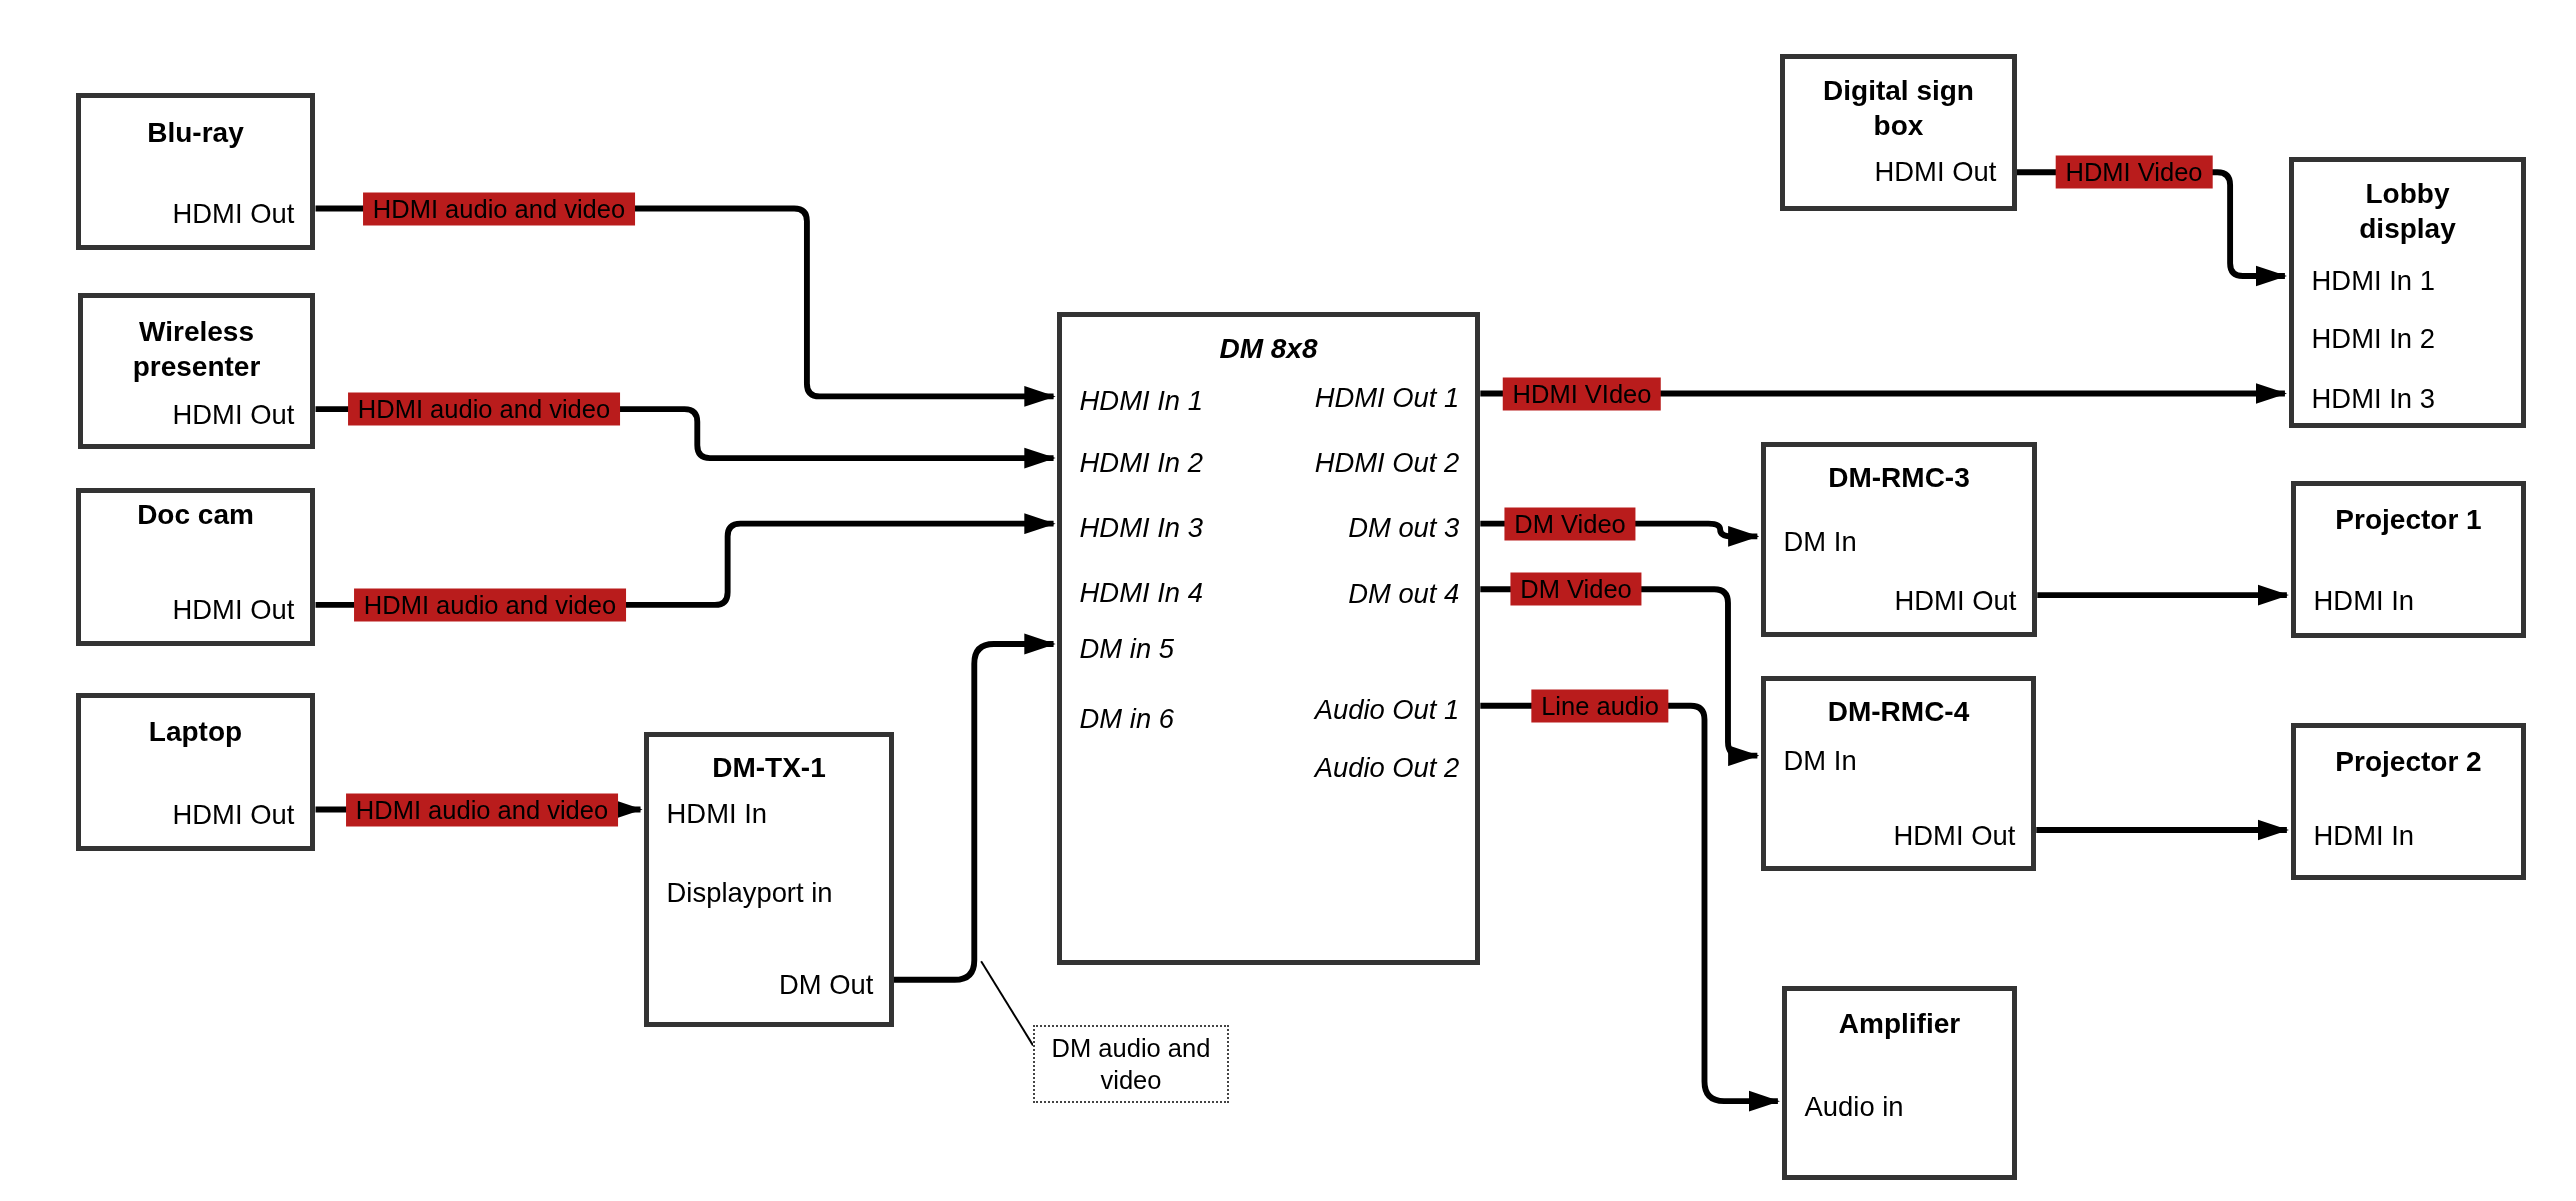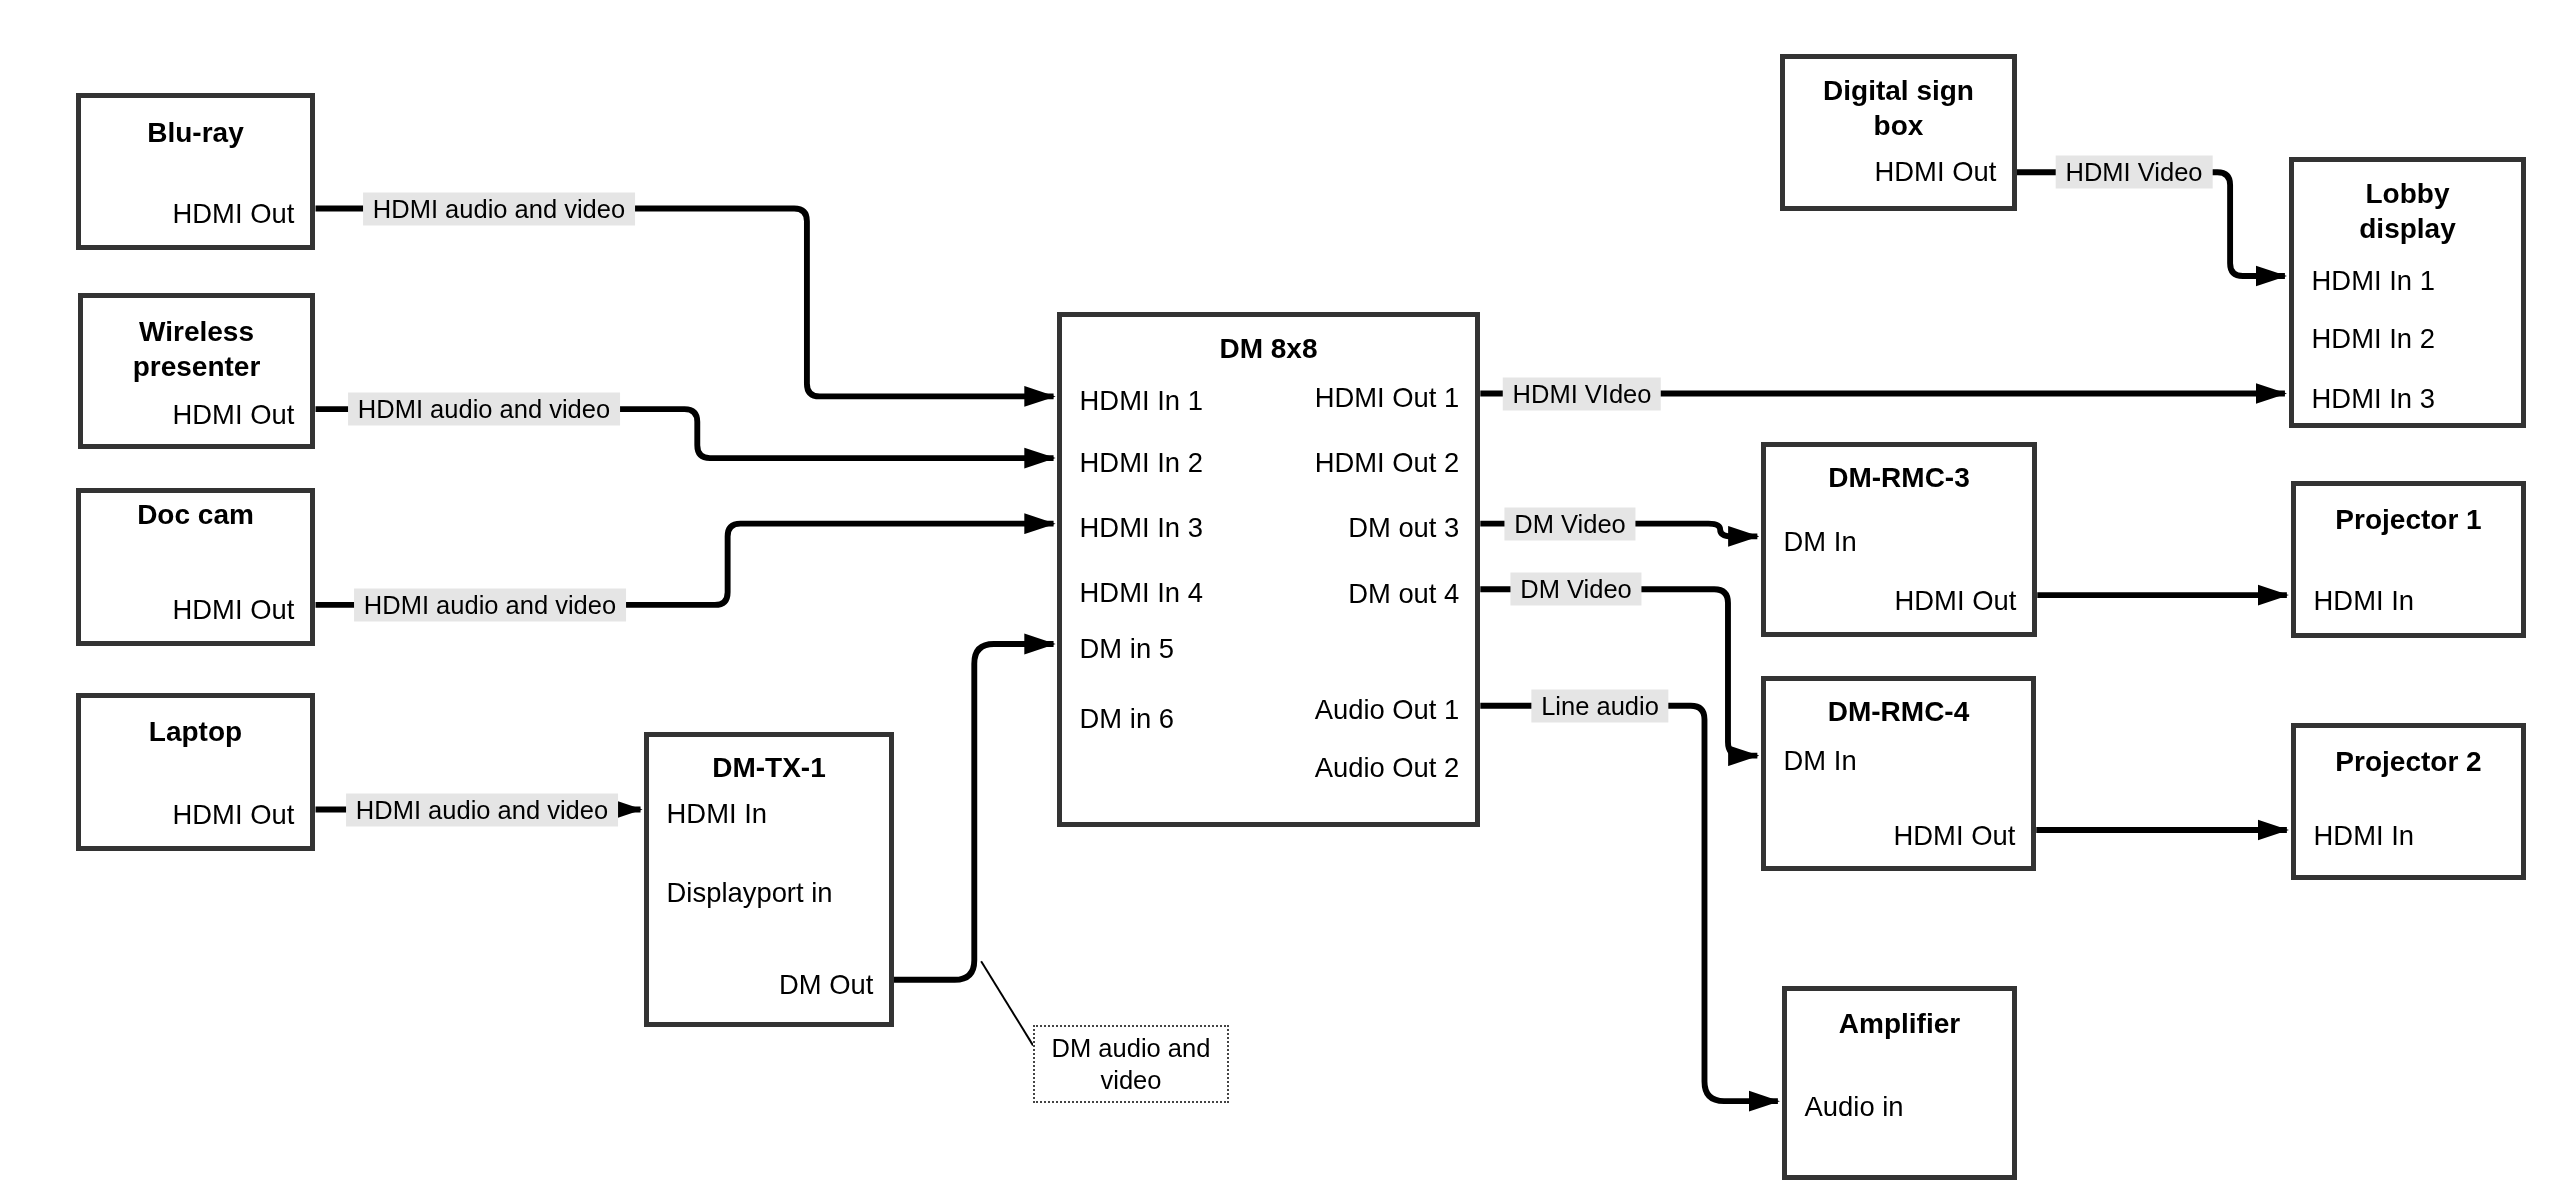--- a/index.html
+++ b/index.html
@@ -30,21 +30,21 @@
     font-size:27.4px;
     line-height:27.4px;
     transform:translateY(-50%);
     white-space:nowrap;
   }
   .port.left{left:17.6px;}
   .port.right{right:15.7px;text-align:right;}
   .wire-label{
     position:absolute;
     transform:translate(-50%,-50%);
-    background:#e5e5e5;
+    background:#b91c1c;
     padding:2px 9.8px;
     font-size:25.5px;
     line-height:29px;
     white-space:nowrap;
   }
   .annotation{
     position:absolute;
     border:2px dotted #444444;
     background:#ffffff;
     text-align:center;
@@ -106,21 +106,21 @@
     <div class="port right" style="top:117px;">HDMI Out</div>
   </div>
 
   <div class="node" style="left:644px;top:732px;width:250px;height:295px;">
     <div class="title" style="padding-top:12.7px;">DM-TX-1</div>
     <div class="port left" style="top:77px;">HDMI In</div>
     <div class="port left" style="top:156px;">Displayport in</div>
     <div class="port right" style="top:248px;">DM Out</div>
   </div>
 
-  <div class="node" style="left:1057px;top:312px;width:423px;height:515px;">
+  <div class="node" style="left:1057px;top:312px;width:423px;height:653px;font-style:italic;">
     <div class="title" style="padding-top:13.7px;">DM 8x8</div>
     <div class="port left" style="top:84px;">HDMI In 1</div>
     <div class="port left" style="top:146px;">HDMI In 2</div>
     <div class="port left" style="top:211px;">HDMI In 3</div>
     <div class="port left" style="top:276px;">HDMI In 4</div>
     <div class="port left" style="top:332px;">DM in 5</div>
     <div class="port left" style="top:402px;">DM in 6</div>
     <div class="port right" style="top:81px;">HDMI Out 1</div>
     <div class="port right" style="top:146px;margin-left:48px;">HDMI Out 2</div>
     <div class="port right" style="top:211px;">DM out 3</div>

